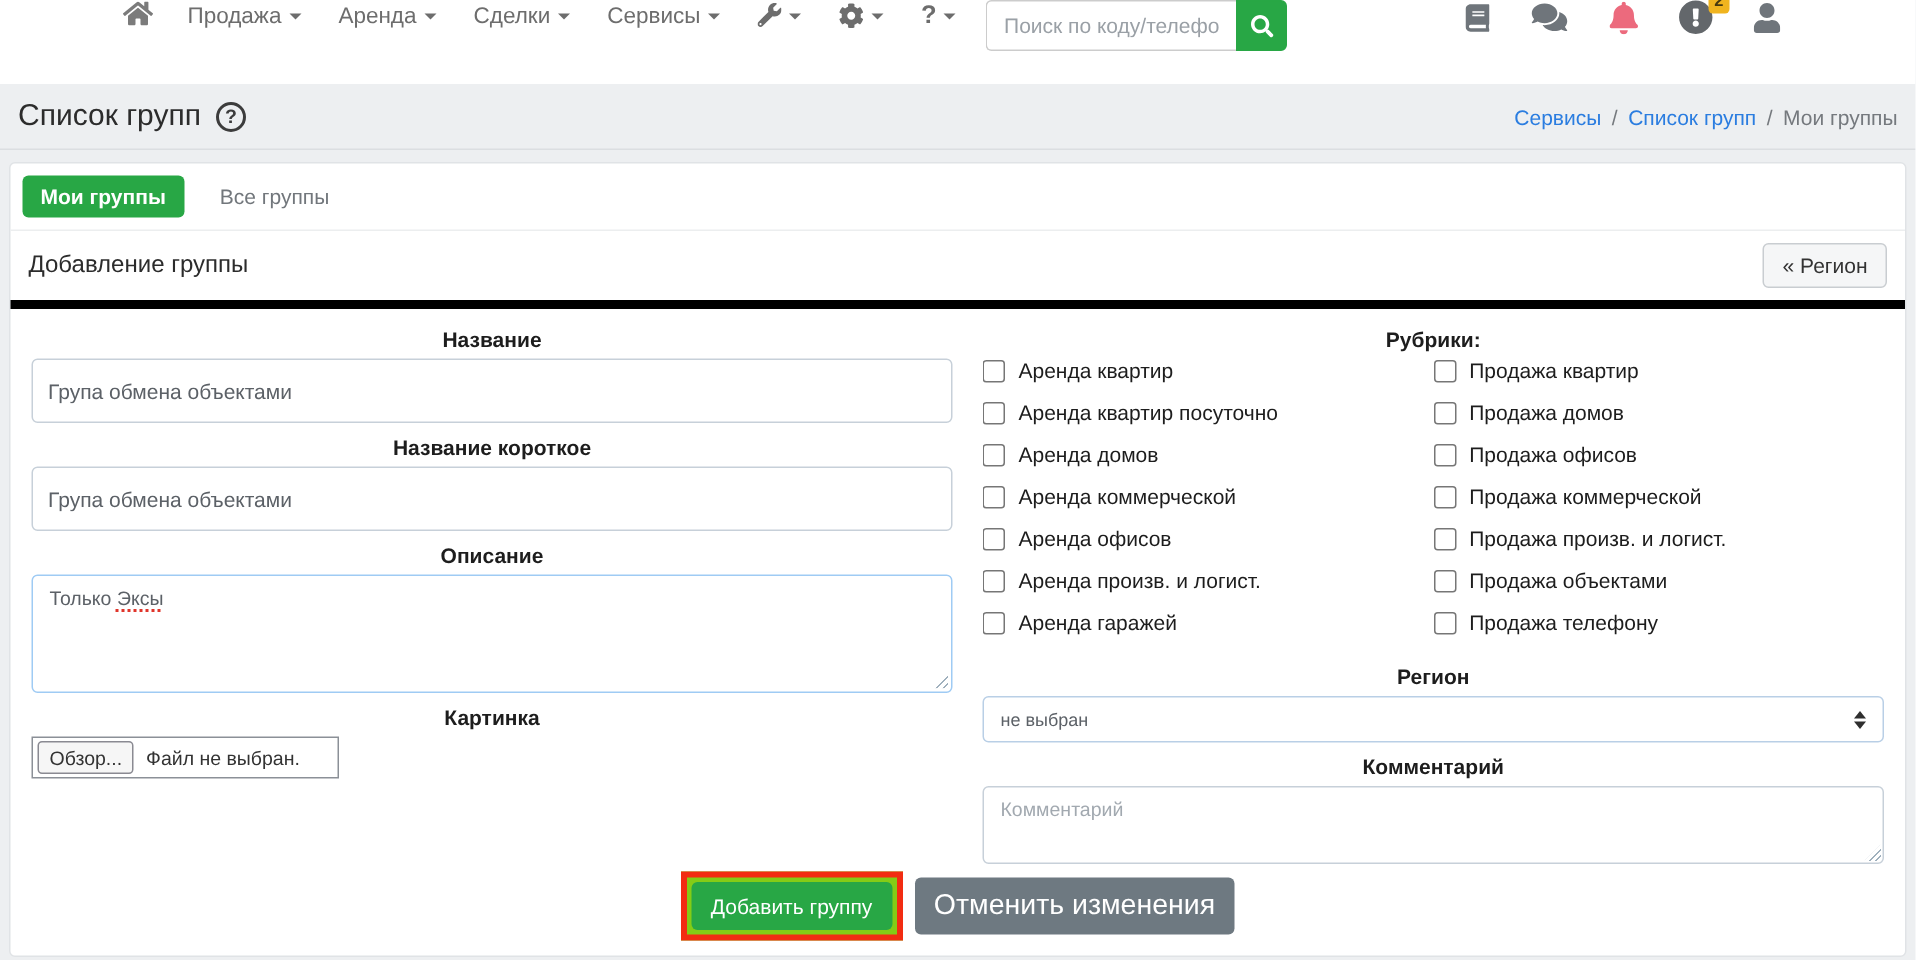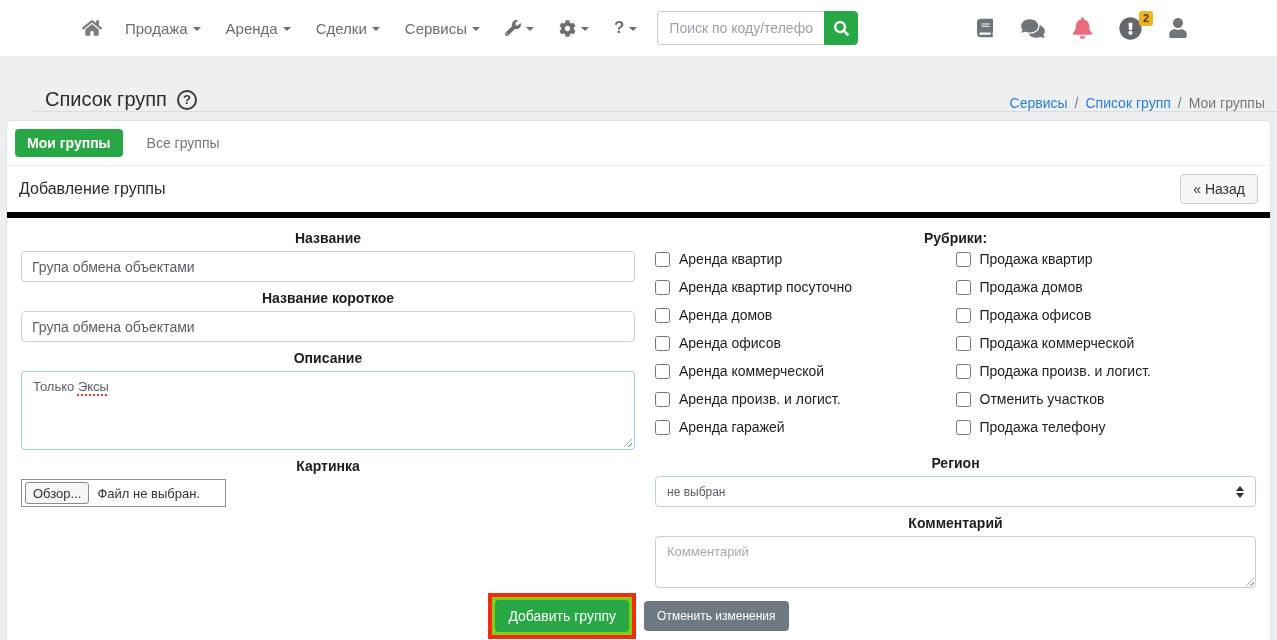--- a/index.html
+++ b/index.html
@@ -3,21 +3,21 @@
 <meta charset="utf-8">
 <style>
   * { box-sizing: border-box; }
   html,body { margin:0; padding:0; }
   body {
     width:1277px; height:640px; overflow:hidden;
     background:#edeff1; color:#333;
     font-family:"Liberation Sans","DejaVu Sans",sans-serif;
   }
   
-  .navbar { height:56px; background:#fff; display:flex; align-items:center; padding-left:82px; }
+  .navbar { height:56px; background:#fff; display:flex; align-items:flex-start; padding-left:82px; }
   .nav-home { display:flex; cursor:pointer; }
   .nav-home svg { width:20px; height:18px; fill:#7b7b7b; }
   .nav-items { display:flex; align-items:center; gap:25px; margin-left:23px; }
   .nav-item { display:flex; align-items:center; gap:5px; font-size:15px; color:#6d6d6d; text-decoration:none; cursor:pointer; white-space:nowrap; }
   .caret { width:0; height:0; border-left:4px solid transparent; border-right:4px solid transparent; border-top:4px solid #6d6d6d; display:inline-block; margin-top:2px; }
   .ic { display:flex; }
   .ic svg { fill:#6d6d6d; }
   .ic.wrench svg { width:16px; height:16px; }
   .ic.gear svg { width:17px; height:17px; }
   .qmark { font-weight:bold; font-size:17px; color:#6d6d6d; }
@@ -29,41 +29,41 @@
   .nav-icons { display:flex; align-items:center; gap:27px; margin-left:auto; margin-right:90px; }
   .nav-icon { position:relative; display:flex; cursor:pointer; }
   .nav-icon svg { fill:#6f757b; }
   .nav-icon.journal svg { width:16px; height:20px; }
   .nav-icon.messages svg { width:26px; height:21px; }
   .nav-icon.bell svg { width:19px; height:22px; fill:#ec6a7d; }
   .nav-icon.alerts svg { width:23px; height:23px; fill:#63676b; }
   .nav-icon.user svg { width:18px; height:20px; }
   .badge { position:absolute; top:-6px; right:-11px; background:#f0b41f; color:#46390f; font-size:11px; font-weight:bold; line-height:13px; padding:1px 4px; border-radius:3px; }
   
-  .page-head { height:56px; display:flex; align-items:flex-end; justify-content:space-between; padding:0 12px; border-bottom:1px solid #dbdee1;margin-left:33px; }
+  .page-head { height:44px; display:flex; align-items:center; justify-content:space-between; padding:0 12px; border-bottom:1px solid #dbdee1; }
   .page-title-wrap { display:flex; align-items:center; gap:10px; }
   h1 { margin:0; font-size:20px; font-weight:400; color:#2c2c2c; }
   .help-circle { width:20px; height:20px; border:2px solid #3c3c3c; border-radius:50%; display:flex; align-items:center; justify-content:center; font-size:13px; font-weight:bold; color:#3c3c3c; cursor:pointer; }
   .breadcrumb { font-size:14px; color:#75797e; display:flex; align-items:center; gap:7px; }
   .breadcrumb a { color:#2b7de0; text-decoration:none; cursor:pointer; }
   
   .panel { margin:8px 6px 0; background:#fff; border:1px solid #e0e3e6; border-radius:4px; }
   .tabs-row { display:flex; align-items:center; gap:12px; padding:8px; border-bottom:1px solid #eceeef; }
   .tab { font-size:14px; padding:6px 12px; border-radius:4px; color:#72777c; cursor:pointer; text-decoration:none; }
   .tab.active { background:#28a745; color:#fff; font-weight:bold; }
   .panel-heading { display:flex; align-items:center; justify-content:space-between; padding:8px 12px; border-bottom:6px solid #000000; }
   .panel-title { font-size:16px; color:#2c2c2c; }
   .back-btn { background:#f5f6f7; border:1px solid #c9cdd1; border-radius:4px; font-size:14px; color:#333; padding:6px 12px; cursor:pointer; font-family:inherit; }
   
   .form-body { display:flex; gap:20px; padding:8px 14px 0; }
   .col-left { width:614px; flex:none; }
   .col-right { flex:1; min-width:0; }
   .f-label { font-size:14px; font-weight:bold; color:#1d1d1d; margin:8px 0 5px;text-align:center; }
   .f-label.first { margin-top:4px; }
-  .text-input { width:100%; height:31px; border:1px solid #c7d0d9; border-radius:4px; padding:0 10px; font-size:14px; color:#5c6167; font-family:inherit; outline:none; }
+  .text-input { width:100%; height:43px; border:1px solid #c7d0d9; border-radius:4px; padding:0 10px; font-size:14px; color:#5c6167; font-family:inherit; outline:none; }
   .desc-area { position:relative; width:100%; height:79px; border:1px solid #9fcbf4; border-radius:4px; padding:7px 11px; font-size:13px; color:#5c6167; cursor:text; }
   .misspell { text-decoration:underline dotted #e0352b 2px; text-underline-offset:3px; }
   .grip { position:absolute; right:2px; bottom:2px; width:11px; height:11px; background:repeating-linear-gradient(-45deg, transparent 0 2px, #9fb0bd 2px 3px); clip-path:polygon(100% 0,100% 100%,0 100%); }
   .file-box { display:flex; align-items:center; gap:8px; width:205px; height:28px; border:1px solid #8b9097; padding:2px 3px; margin-bottom:8px; }
   .browse-btn { font-size:13px; color:#333; background:#f6f6f6; border:1px solid #8a8a92; border-radius:3px; padding:2px 7px; height:22px; cursor:pointer; font-family:inherit; }
   .file-status { font-size:13px; color:#333; }
   .rubric-cols { display:flex; }
   .rubric-col { flex:1; }
   .cb-row { display:flex; align-items:center; gap:9px; margin-bottom:12px; font-size:14px; color:#1d1d1d; cursor:pointer; }
   .cb-row input { width:15px; height:15px; margin:0; flex:none; cursor:pointer; }
@@ -72,21 +72,21 @@
   .updown { display:flex; flex-direction:column; gap:2px; }
   .tri-up { width:0; height:0; border-left:4px solid transparent; border-right:4px solid transparent; border-bottom:5px solid #2f2f2f; }
   .tri-down { width:0; height:0; border-left:4px solid transparent; border-right:4px solid transparent; border-top:5px solid #2f2f2f; }
   .ta-wrap { position:relative; }
   .comment-area { display:block; width:100%; height:52px; border:1px solid #c7d0d9; border-radius:4px; padding:7px 11px; font-size:13px; color:#5c6167; font-family:inherit; resize:none; outline:none; }
   .comment-area::placeholder { color:#a2a9b0; }
   
   .form-footer { display:flex; justify-content:center; align-items:center; gap:8px; padding:5px 0 10px; }
   .highlight-box { border:4px solid #f22c12; background:#84cc16; padding:3px; }
   .btn-green { background:#28a745; color:#fff; border:none; border-radius:4px; font-size:14px; padding:8px 13px; cursor:pointer; font-family:inherit; }
-  .btn-gray { background:#6e7981; color:#fff; border:none; border-radius:4px; font-size:12px; padding:8px 13px; cursor:pointer; font-family:inherit; }
+  .btn-gray { background:#6e7981; color:#fff; border:none; border-radius:4px; font-size:19px; padding:8px 13px; cursor:pointer; font-family:inherit; }
 </style>
 </head>
 <body>
 
 <header class="navbar">
   <a class="nav-home">
     <svg viewBox="0 0 576 512">
         <path d="M280.37 148.26L96 300.11V464a16 16 0 0 0 16 16l112.06-.29a16 16 0 0 0 15.92-16V368a16 16 0 0 1 16-16h64a16 16 0 0 1 16 16v95.64a16 16 0 0 0 16 16.05L464 480a16 16 0 0 0 16-16V300L295.67 148.26a12.19 12.19 0 0 0-15.3 0zM571.6 251.47L488 182.56V44.05a12 12 0 0 0-12-12h-56a12 12 0 0 0-12 12v72.61L318.47 43a48 48 0 0 0-61 0L4.34 251.47a12 12 0 0 0-1.6 16.9l25.5 31A12 12 0 0 0 45.15 301l235.22-193.74a12.19 12.19 0 0 1 15.3 0L530.9 301a12 12 0 0 0 16.9-1.6l25.5-31a12 12 0 0 0-1.7-16.93z"></path>
       </svg>
   </a>
@@ -181,21 +181,21 @@
 </div>
 
 <div class="panel">
   <div class="tabs-row">
     <a class="tab active">Мои группы</a>
     <a class="tab">Все группы</a>
   </div>
 
   <div class="panel-heading">
     <div class="panel-title">Добавление группы</div>
-    <button class="back-btn">« Назад</button>
+    <button class="back-btn">« Регион</button>
   </div>
 
   <div class="form-body">
     <div class="col-left">
       <div class="f-label first">Название</div>
       <input class="text-input" value="Група обмена объектами" style="">
 
       <div class="f-label">Название короткое</div>
       <input class="text-input" value="Група обмена объектами" style="">
 
@@ -224,25 +224,25 @@
           <label class="cb-row">
               <input type="checkbox" style="">
               <span>Аренда квартир посуточно</span>
             </label>
           <label class="cb-row">
               <input type="checkbox" style="">
               <span>Аренда домов</span>
             </label>
           <label class="cb-row">
               <input type="checkbox" style="">
+              <span>Аренда коммерческой</span>
+            </label>
+          <label class="cb-row">
+              <input type="checkbox" style="">
               <span>Аренда офисов</span>
-            </label>
-          <label class="cb-row">
-              <input type="checkbox" style="">
-              <span>Аренда коммерческой</span>
             </label>
           <label class="cb-row">
               <input type="checkbox" style="">
               <span>Аренда произв. и логист.</span>
             </label>
           <label class="cb-row">
               <input type="checkbox" style="">
               <span>Аренда гаражей</span>
             </label>
         </div>
@@ -262,21 +262,21 @@
           <label class="cb-row">
               <input type="checkbox" style="">
               <span>Продажа коммерческой</span>
             </label>
           <label class="cb-row">
               <input type="checkbox" style="">
               <span>Продажа произв. и логист.</span>
             </label>
           <label class="cb-row">
               <input type="checkbox" style="">
-              <span>Отменить участков</span>
+              <span>Продажа объектами</span>
             </label>
           <label class="cb-row">
               <input type="checkbox" style="">
               <span>Продажа телефону</span>
             </label>
         </div>
       </div>
 
       <div class="f-label">Регион</div>
       <div class="select-box">

